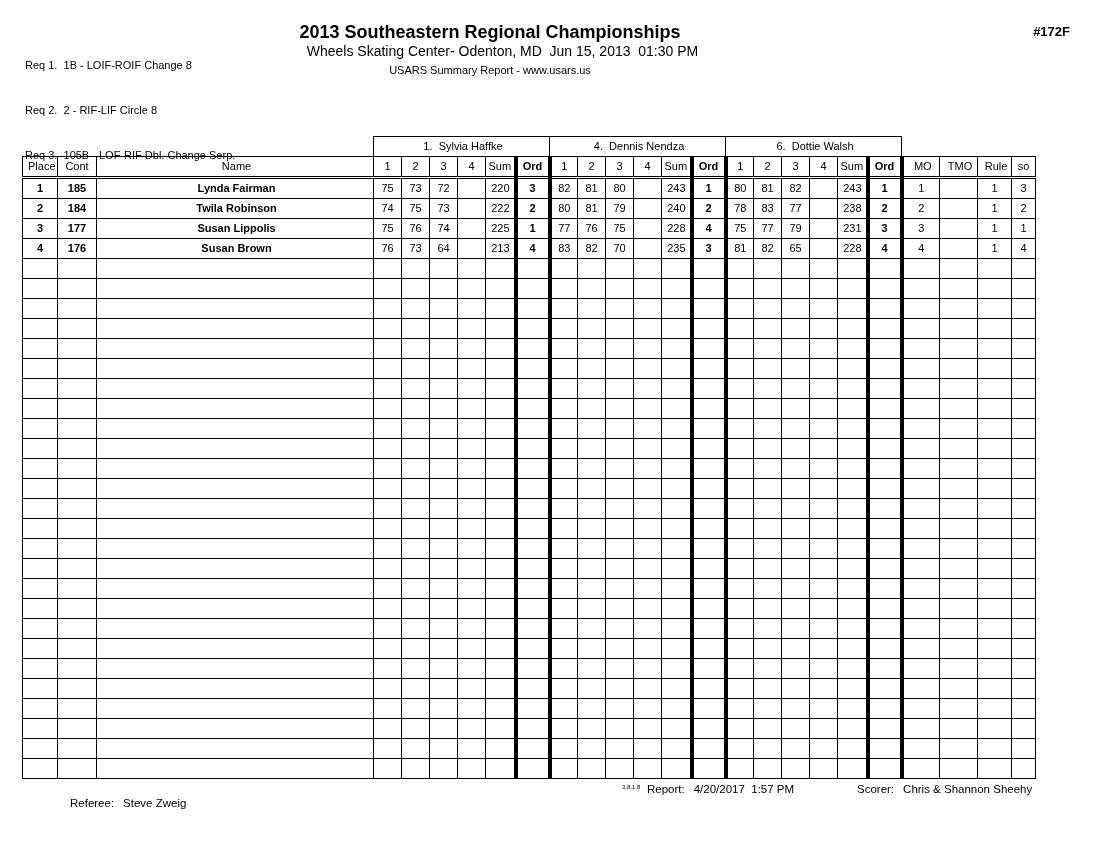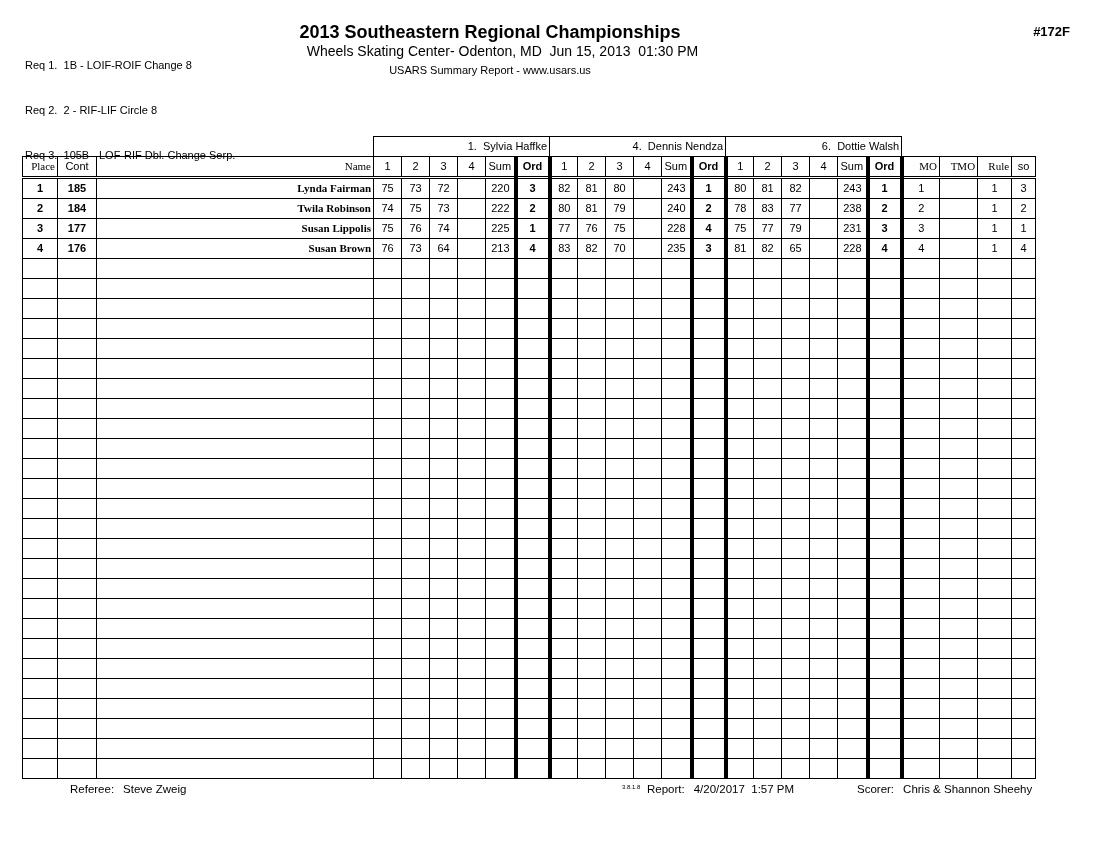--- a/index.html
+++ b/index.html
@@ -18,30 +18,30 @@
   
   #results-table{
     position:absolute;left:22px;top:136px;width:1013px;
     border-collapse:collapse;table-layout:fixed;
   }
   #results-table td{
     border:1px solid #000;font-size:11px;height:19px;line-height:19px;
     padding:0 2px;overflow:hidden;white-space:pre;
   }
   #results-table td.nob{border:none;}
-  #results-table td.jbox{text-align:right;padding-left:5px;}
+  #results-table td.jbox{text-align:center;padding-left:5px;}
   #results-table tr.hdr > td{border-bottom:3px double #000;}
   .ord{border-left:4px solid #000 !important;border-right:4px solid #000 !important;text-align:center;font-weight:bold;}
   .c{text-align:center;}
   .r{text-align:right;padding-right:4px !important;margin-left:8px;}
-  .l{text-align:right;padding-left:5px !important;font-family:Liberation Serif, serif;}
+  .l{text-align:center;padding-left:5px !important;}
   .b{font-weight:bold;}
   
   .footer-line{position:absolute;top:783px;left:0;width:1100px;font-size:11.5px;}
-  .referee{position:absolute;left:30px;top:0;white-space:pre;padding-left:40px;}
+  .referee{position:absolute;left:30px;top:14px;white-space:pre;padding-left:40px;}
   .version{position:absolute;left:622px;top:1px;font-size:6px;}
   .printed{position:absolute;left:647px;top:0;white-space:pre;}
   .scorer{position:absolute;left:857px;top:0;white-space:pre;}
   .lbl{margin-right:9px;}
 </style>
 </head>
 <body>
 
 <div class="req-list">
   <div>Req 1.  1B - LOIF-ROIF Change 8</div>

